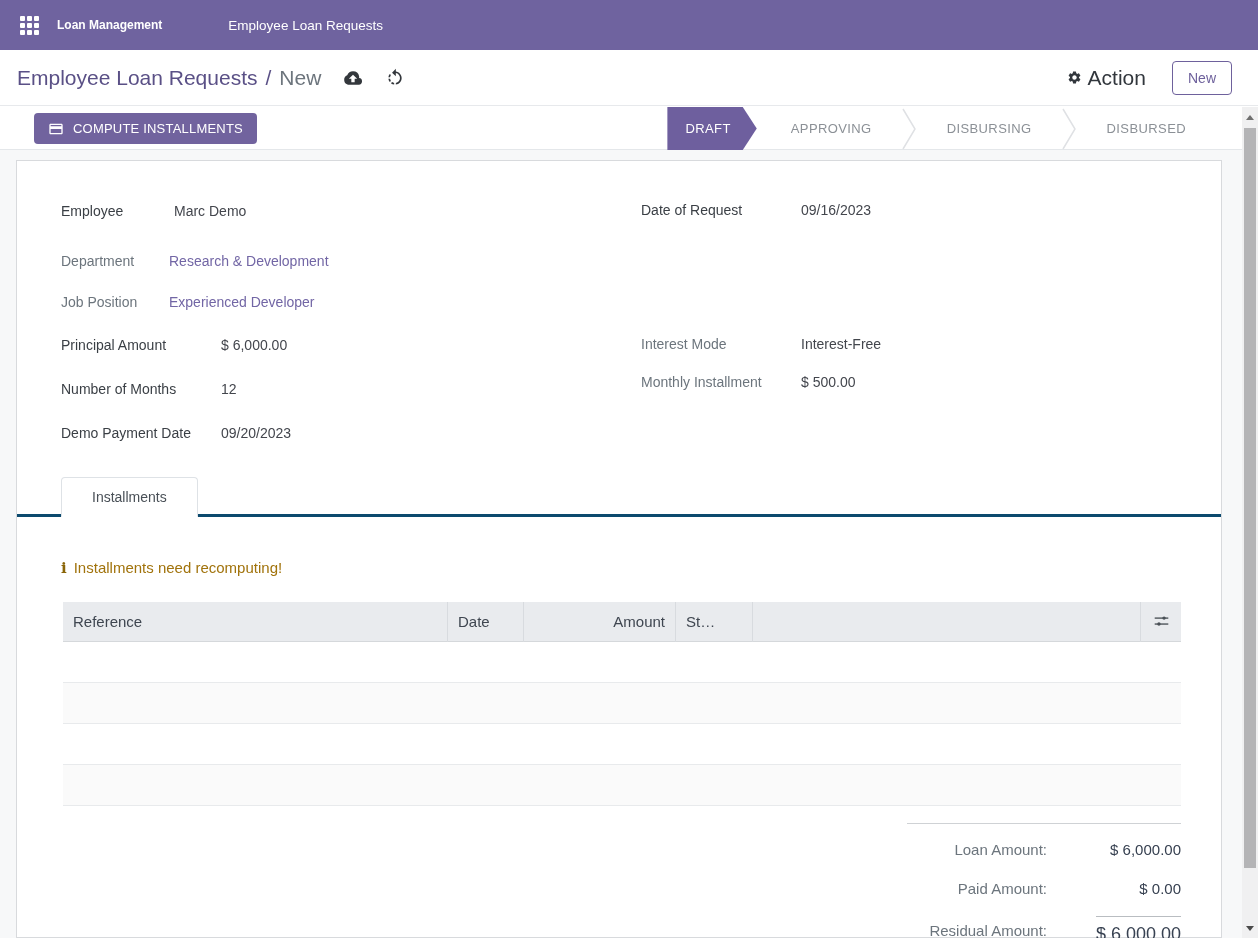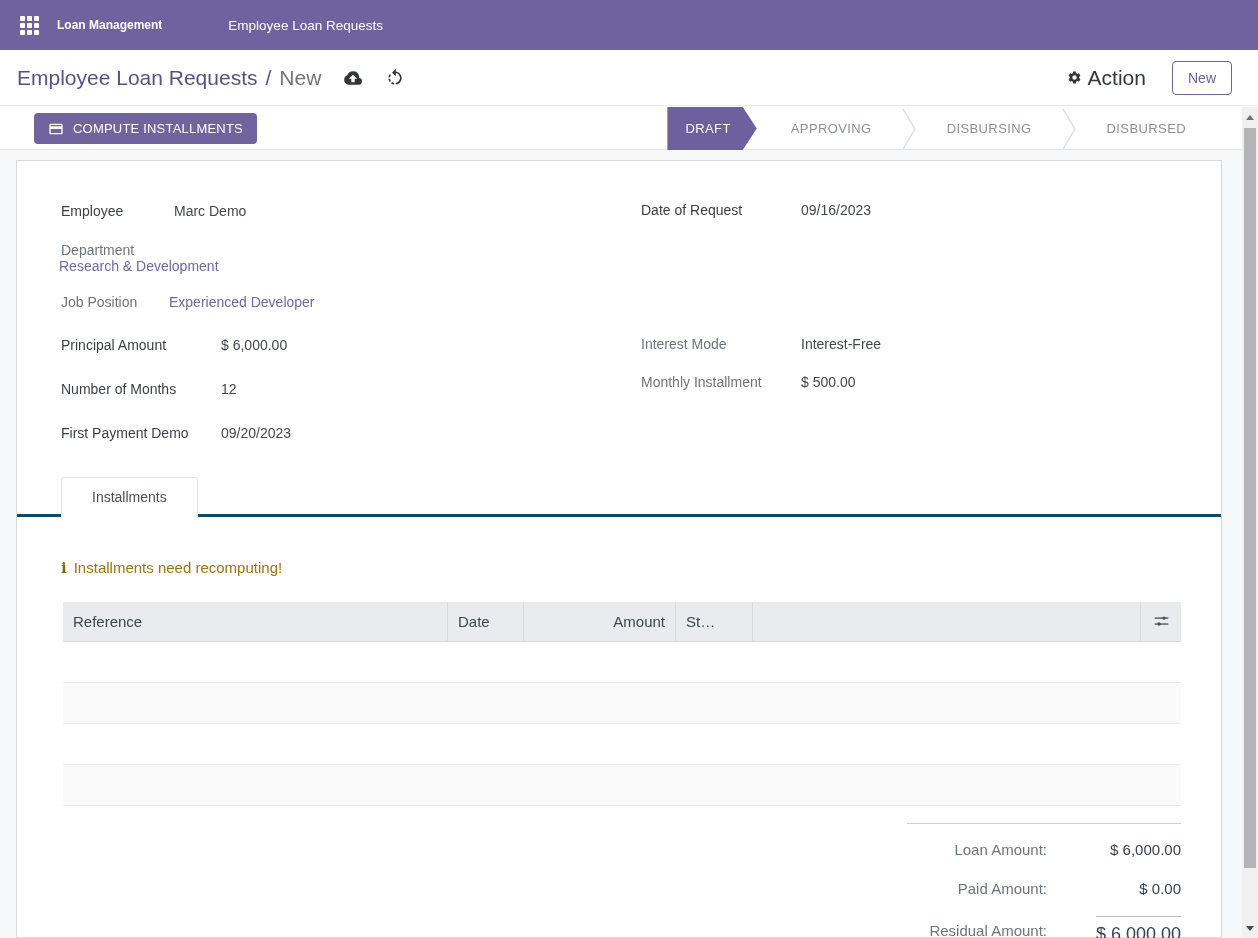--- a/index.html
+++ b/index.html
@@ -153,38 +153,38 @@
   </div>
 </div>
 
 <div class="content">
   <div class="sheet">
 
     <div class="field-row" style="left:44px; top:42px;">
       <span class="f-label">Employee</span>
       <span class="f-value" style="margin-left:3px;">Marc Demo</span>
     </div>
-    <div class="field-row" style="left:44px; top:81px;flex-direction:column;">
+    <div class="field-row" style="left:44px; top:92px;">
       <span class="f-label muted">Department</span>
       <span class="f-link" style="margin-left:-2px;">Research &amp; Development</span>
     </div>
     <div class="field-row" style="left:44px; top:133px;">
       <span class="f-label muted">Job Position</span>
       <span class="f-link" style="margin-left:-2px;">Experienced Developer</span>
     </div>
     <div class="field-row" style="left:44px; top:176px;">
       <span class="f-label wide">Principal Amount</span>
       <span class="f-value">$ 6,000.00</span>
     </div>
     <div class="field-row" style="left:44px; top:220px;">
       <span class="f-label wide">Number of Months</span>
       <span class="f-value">12</span>
     </div>
     <div class="field-row" style="left:44px; top:264px;">
-      <span class="f-label wide">First Payment Demo</span>
+      <span class="f-label wide">Demo Payment Date</span>
       <span class="f-value">09/20/2023</span>
     </div>
 
     <div class="field-row" style="left:624px; top:41px;">
       <span class="f-label wide">Date of Request</span>
       <span class="f-value">09/16/2023</span>
     </div>
     <div class="field-row" style="left:624px; top:175px;">
       <span class="f-label wide muted">Interest Mode</span>
       <span class="f-value">Interest-Free</span>

